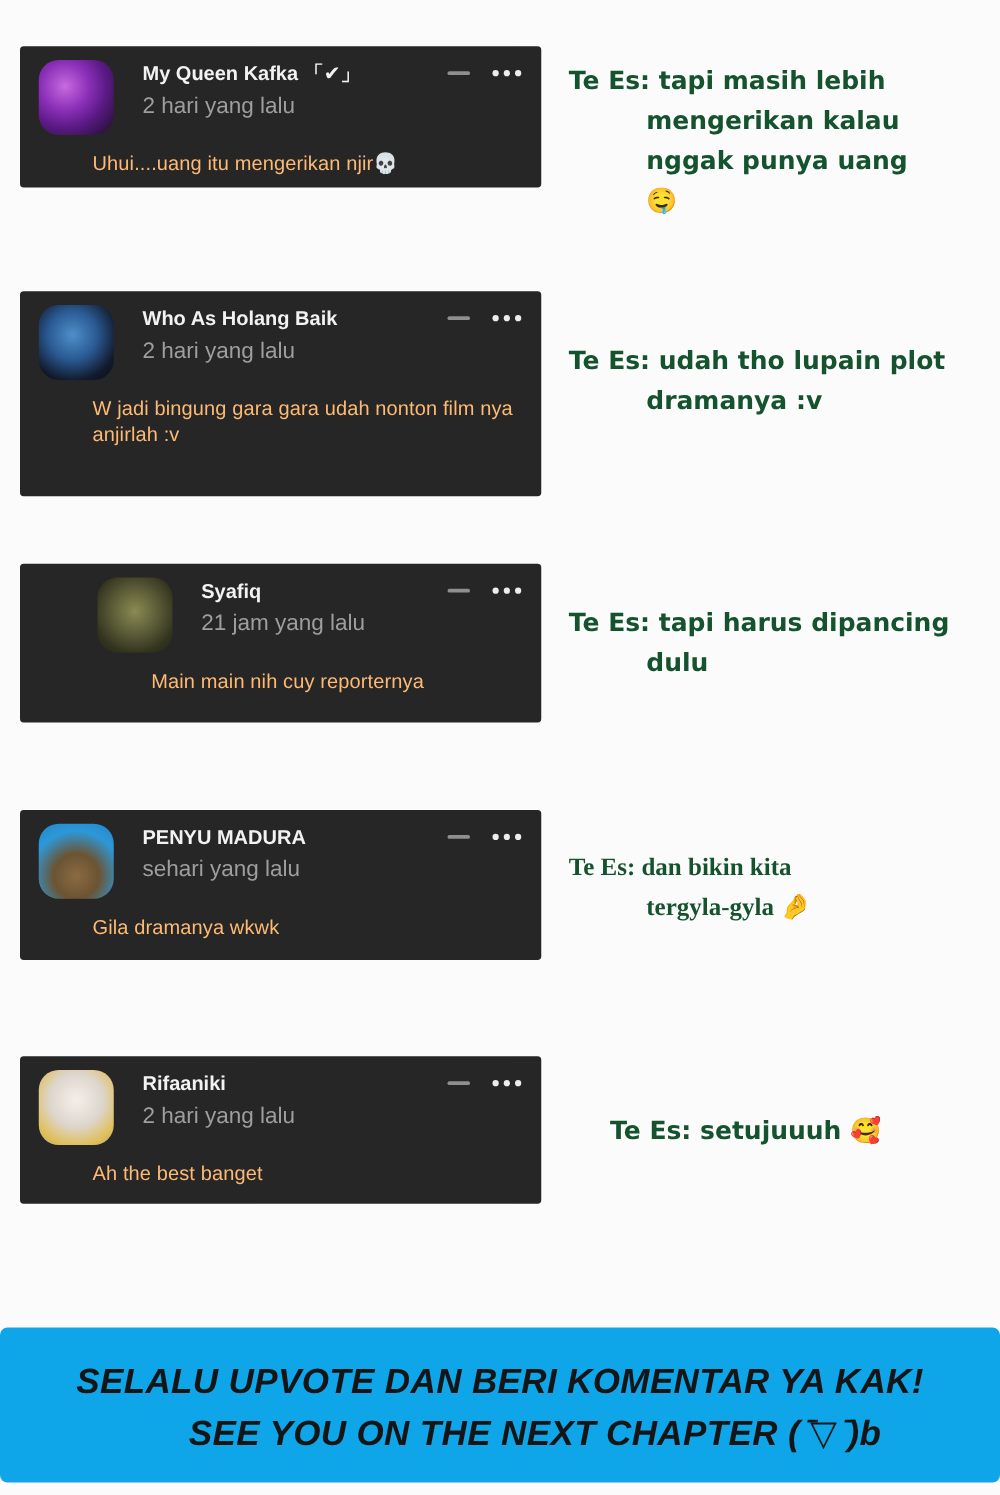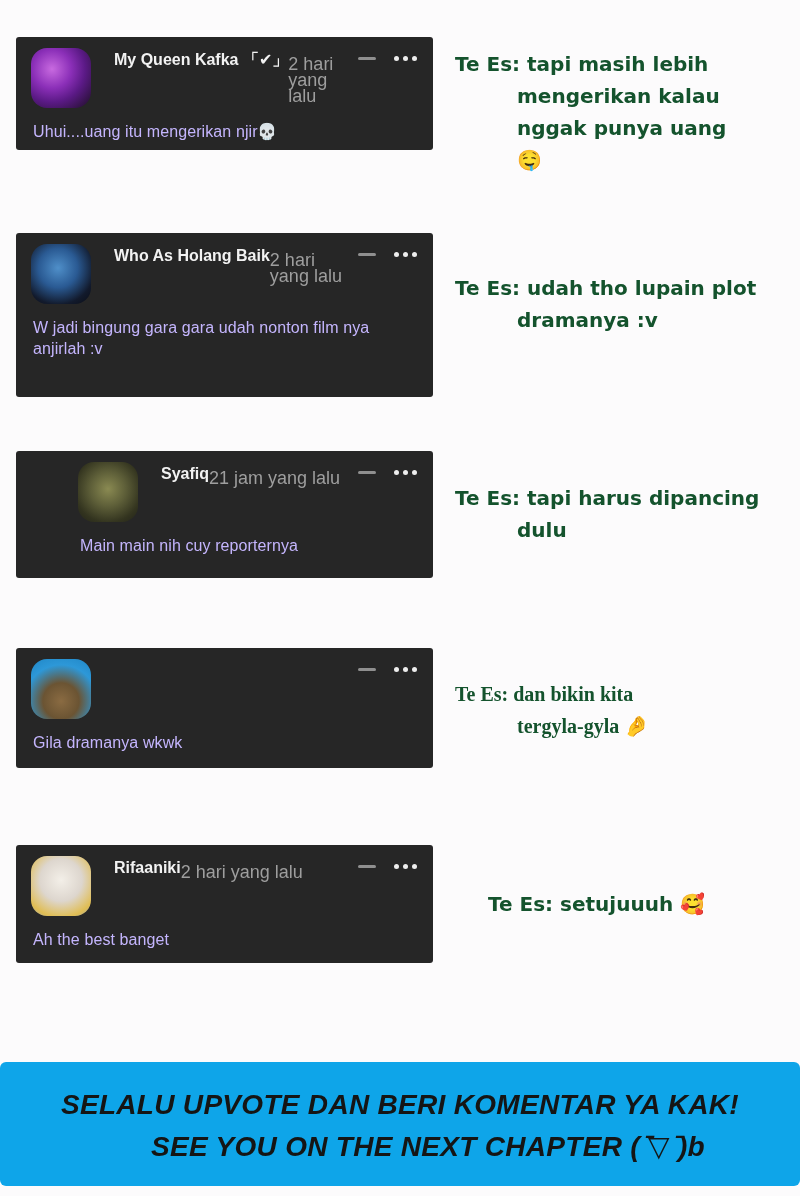--- a/index.html
+++ b/index.html
@@ -43,39 +43,40 @@
     width:60px;height:60px;flex:0 0 60px;
     border-radius:16px;
     margin-right:23px;
   }
   .av-1{background:radial-gradient(circle at 35% 35%, #c86ae0 0%, #8b2fb8 35%, #5b1a86 60%, #1d0f24 100%);}
   .av-2{background:radial-gradient(circle at 45% 40%, #4f8fc9 0%, #2a5a93 40%, #121a2c 75%, #0a0d16 100%);}
   .av-3{background:radial-gradient(circle at 50% 45%, #8a8a52 0%, #5d5e38 40%, #33341f 75%, #22231a 100%);}
   .av-4{background:radial-gradient(circle at 50% 70%, #8a6b42 0%, #6b5433 35%, #2d98d8 70%, #1f86c6 100%);}
   .av-5{background:radial-gradient(circle at 50% 40%, #f3efe8 0%, #ddd6ce 45%, #e0bd53 80%, #9aa7b5 100%);}
 
-  .id-block{display:flex;min-width:0;padding-top:2px;}
+  .id-block{display:flex;flex-direction:column;min-width:0;padding-top:2px;}
   .username{
     font-size:16px;font-weight:bold;color:#f2f2f2;
     line-height:20px;white-space:nowrap;
   }
   .timestamp{
     font-size:18px;color:#9e9e9e;margin-top:6px;line-height:16px;
   }
   .actions{
     margin-left:auto;display:flex;align-items:center;gap:18px;margin-top:8px;
   }
   .dash{display:inline-block;width:18px;height:3px;background:#8f8f8f;border-radius:2px;}
   .dots{display:inline-flex;gap:4px;}
   .dots i{width:5px;height:5px;border-radius:50%;background:#ededed;display:inline-block;}
 
   .comment-text{
     padding:13px 17px 14px 17px;
-    font-size:16px;line-height:21px;color:#c4b5fd;
+    font-size:16px;line-height:21px;color:#fdba74;
     letter-spacing:0.1px;
+    margin-left:41px;
   }
 
   
   .reply{
     position:absolute;
     left:455px;width:340px;
     box-sizing:border-box;
     padding-left:62px;text-indent:-62px;
     white-space:pre-line;
     font-family:"DejaVu Sans",sans-serif;
@@ -180,20 +181,24 @@
       <div class="comment-text">Main main nih cuy reporternya</div>
     </article>
     <div class="reply reply-3">Te Es: tapi harus dipancing
 dulu</div>
   </section>
 
   <section class="row row-4">
     <article class="card card-4">
       <div class="card-header">
         <div class="avatar av-4"></div>
+        <div class="id-block">
+          <div class="username">PENYU MADURA</div>
+          <div class="timestamp">sehari yang lalu</div>
+        </div>
         <div class="actions">
           <span class="dash"></span>
           <span class="dots">
               <i></i>
               <i></i>
               <i></i>
             </span>
         </div>
       </div>
       <div class="comment-text">Gila dramanya wkwk</div>

